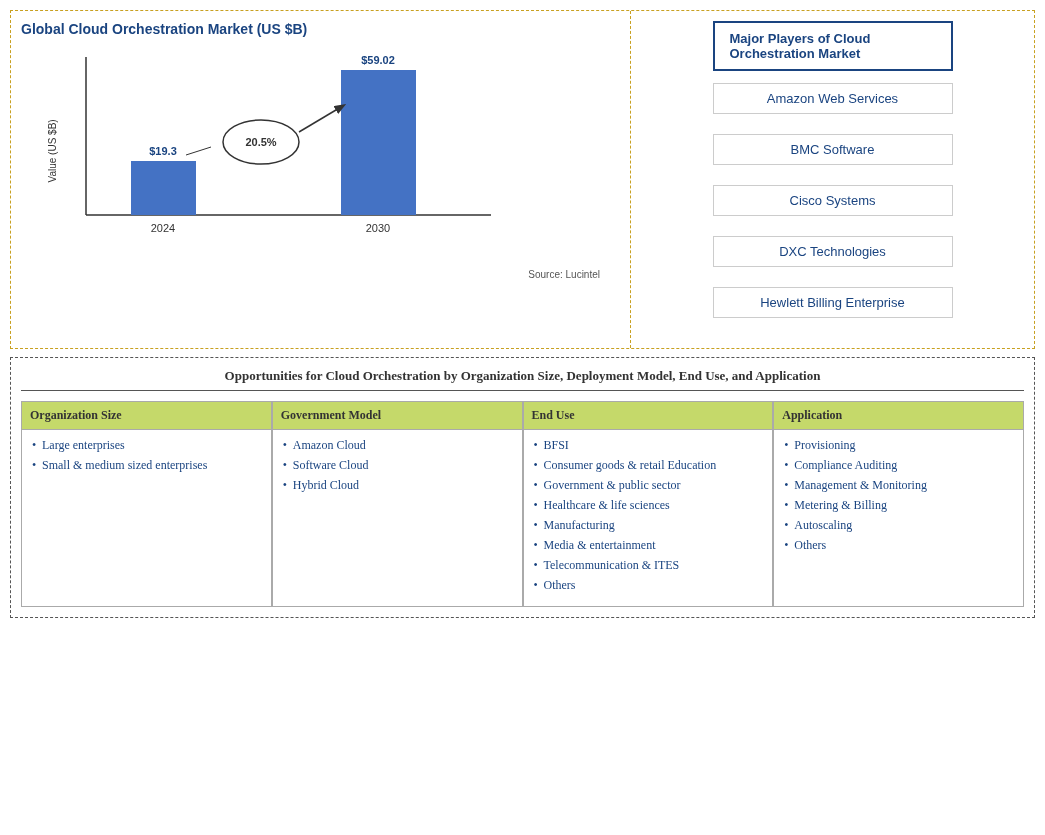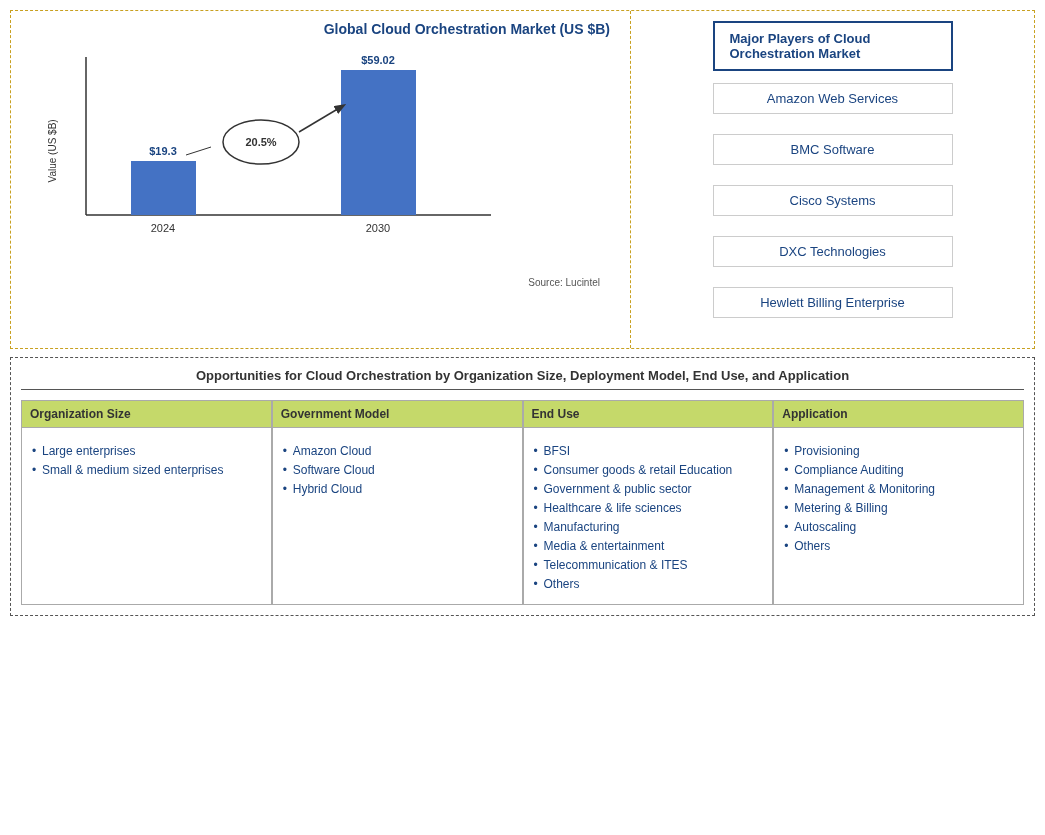--- a/index.html
+++ b/index.html
@@ -18,32 +18,32 @@
       margin-bottom: 8px;
     }
 
     .chart-area {
       flex: 0 0 620px;
       padding: 10px 20px 10px 10px;
       border-right: 1.5px dashed #c8a020;
     }
 
     .chart-title {
-      text-align: right;
+      text-align: left;
       color: #1a4480;
       font-size: 14px;
       font-weight: bold;
       margin-bottom: 10px;
     }
 
     .source-text {
       text-align: right;
       font-size: 10px;
       color: #555;
-      margin-top: 20px;
+      margin-top: 12px;
       padding-right: 10px;
     }
 
     .players-area {
       flex: 1;
       padding: 10px 15px;
       display: flex;
       flex-direction: column;
       align-items: center;
     }
@@ -64,20 +64,21 @@
       margin-bottom: 20px;
       text-align: center;
       font-size: 13px;
       color: #1a4480;
       width: 240px;
     }
 
     .bottom-section {
       border: 1.5px dashed #555;
       padding: 10px;
+      font-family: Liberation Serif, serif;
     }
 
     .bottom-title {
       text-align: center;
       font-size: 13px;
       font-weight: bold;
       color: #333;
       margin-bottom: 10px;
       border-bottom: 1px solid #555;
       padding-bottom: 6px;
@@ -101,21 +102,20 @@
       font-weight: bold;
       color: #333;
       text-align: left;
       border-bottom: 1px solid #aaa;
     }
 
     .column-content {
       padding: 8px 10px;
       font-size: 12px;
       color: #1a4480;
-      margin-top: 8px;
     }
 
     .column-content ul {
       list-style: none;
       padding: 0;
     }
 
     .column-content ul li {
       margin-bottom: 5px;
       padding-left: 10px;

